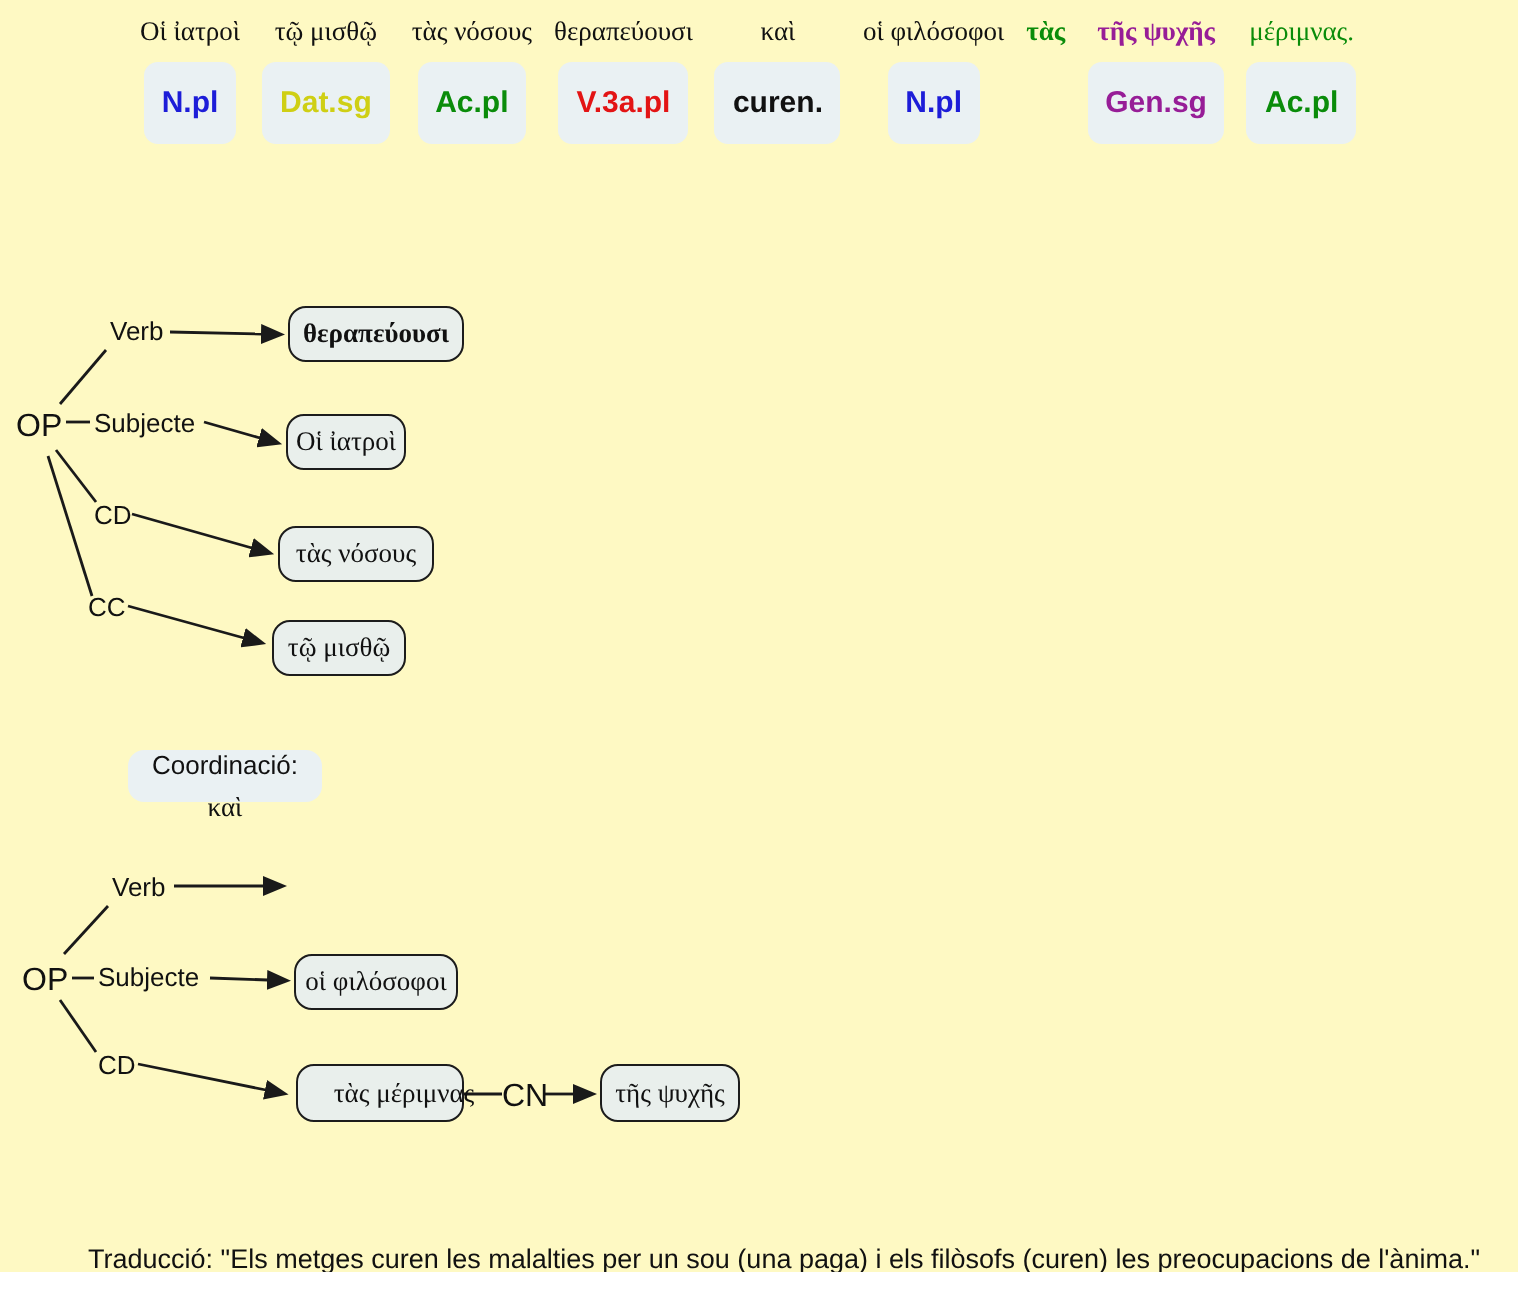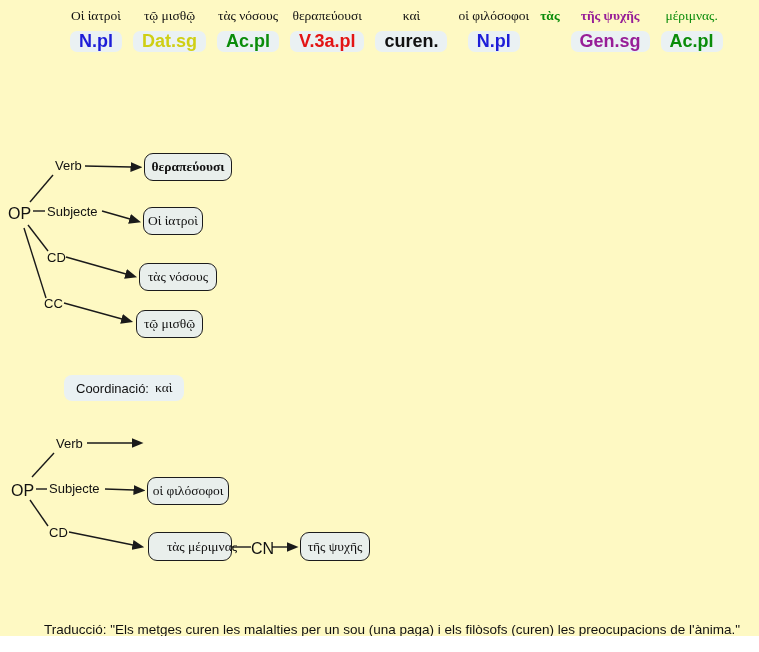--- a/index.html
+++ b/index.html
@@ -4,36 +4,36 @@
 <style>
   html,body{margin:0;padding:0;background:#ffffff;}
   #page{position:relative;width:759px;height:636px;background:#fef9c3;overflow:hidden;
         font-family:"Liberation Sans","DejaVu Sans",sans-serif;color:#111;text-align:center;}
 
   
   #sentence{position:absolute;left:70px;top:8px;display:flex;align-items:flex-start;gap:11px;}
   .word-col{display:flex;flex-direction:column;align-items:center;}
   .gk{font-family:"Liberation Serif","DejaVu Serif",serif;font-size:13.5px;line-height:16px;white-space:nowrap;}
   .pos-badge{margin-top:7px;background:var(--badge-fill,#eaf1f4);border-radius:7px;
-             padding:0 9px;font-weight:bold;font-size:18px;white-space:nowrap;}
+             padding:12px 9px;font-weight:bold;font-size:15px;white-space:nowrap;}
 
   
   .rolelabel{position:absolute;font-weight:normal;font-size:13px;white-space:nowrap;}
   .oplabel,.cnlabel{position:absolute;font-size:16px;white-space:nowrap;}
   .node-box{position:absolute;box-sizing:border-box;display:flex;align-items:center;justify-content:center;
             height:28px;border:1.5px solid #1c1c1c;border-radius:9px;background:var(--box-fill,#e9efec);
             font-family:"Liberation Serif","DejaVu Serif",serif;font-size:13.5px;white-space:nowrap;}
   .node-box.bold{font-weight:bold;}
 
   #connectors{position:absolute;left:0;top:0;pointer-events:none;}
   #connectors line{stroke:#1a1a1a;stroke-width:1.4;}
 
   
   #coord-badge{position:absolute;left:64px;top:375px;height:26px;display:flex;align-items:center;
-               gap:6px;padding:0 12px;background:var(--badge-fill,#eaf1f4);border-radius:8px;}
+               gap:6px;padding:0 12px;background:var(--badge-fill,#eaf1f4);border-radius:8px;flex-direction:column;}
   #coord-badge .lbl{font-size:13px;}
   #coord-badge .val{font-family:"Liberation Serif","DejaVu Serif",serif;font-size:13.5px;}
 
   
   #translation{position:absolute;left:32px;top:622px;width:720px;font-size:13.5px;white-space:nowrap;}
 </style>
 </head>
 <body>
 
 <div id="page">

